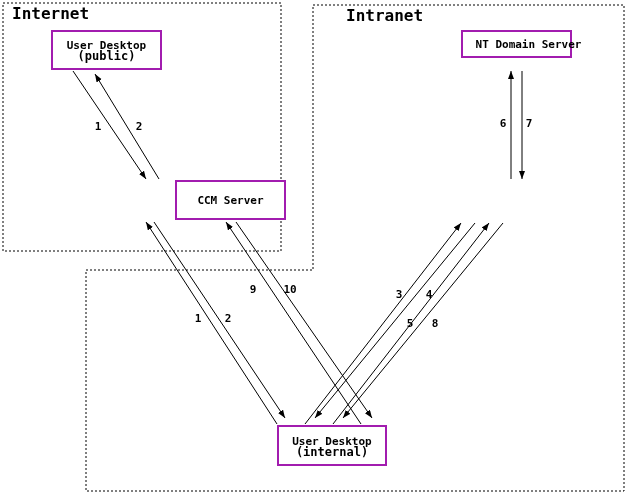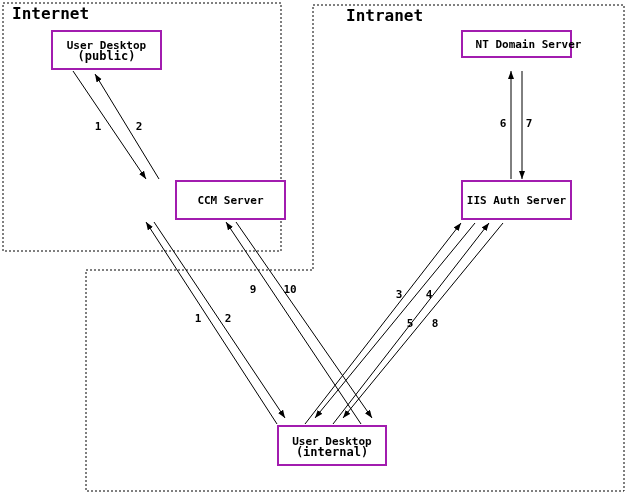--- a/index.html
+++ b/index.html
@@ -93,23 +93,20 @@
   </div>
 
   <div class="node" style="left:131px;top:180px;width:111px;height:40px;margin-left:44px;">
     <div class="node-title">CCM Server</div>
   </div>
 
   <div class="node" style="left:461px;top:30px;width:111px;height:28px;padding-left:24px;">
     <div class="node-title">NT Domain Server</div>
   </div>
 
-  <div class="node" style="left:461px;top:180px;width:111px;height:40px;">
-    <div class="node-title">IIS Auth Server</div>
-  </div>
 
   <div class="node" style="left:277px;top:425px;width:110px;height:41px;">
     <div class="node-title">User Desktop</div>
     <div class="node-sub">(internal)</div>
   </div>
 
   <span class="flow-label" style="left:98px;top:126px;">1</span>
   <span class="flow-label" style="left:139px;top:126px;">2</span>
   <span class="flow-label" style="left:198px;top:318px;">1</span>
   <span class="flow-label" style="left:228px;top:318px;">2</span>

